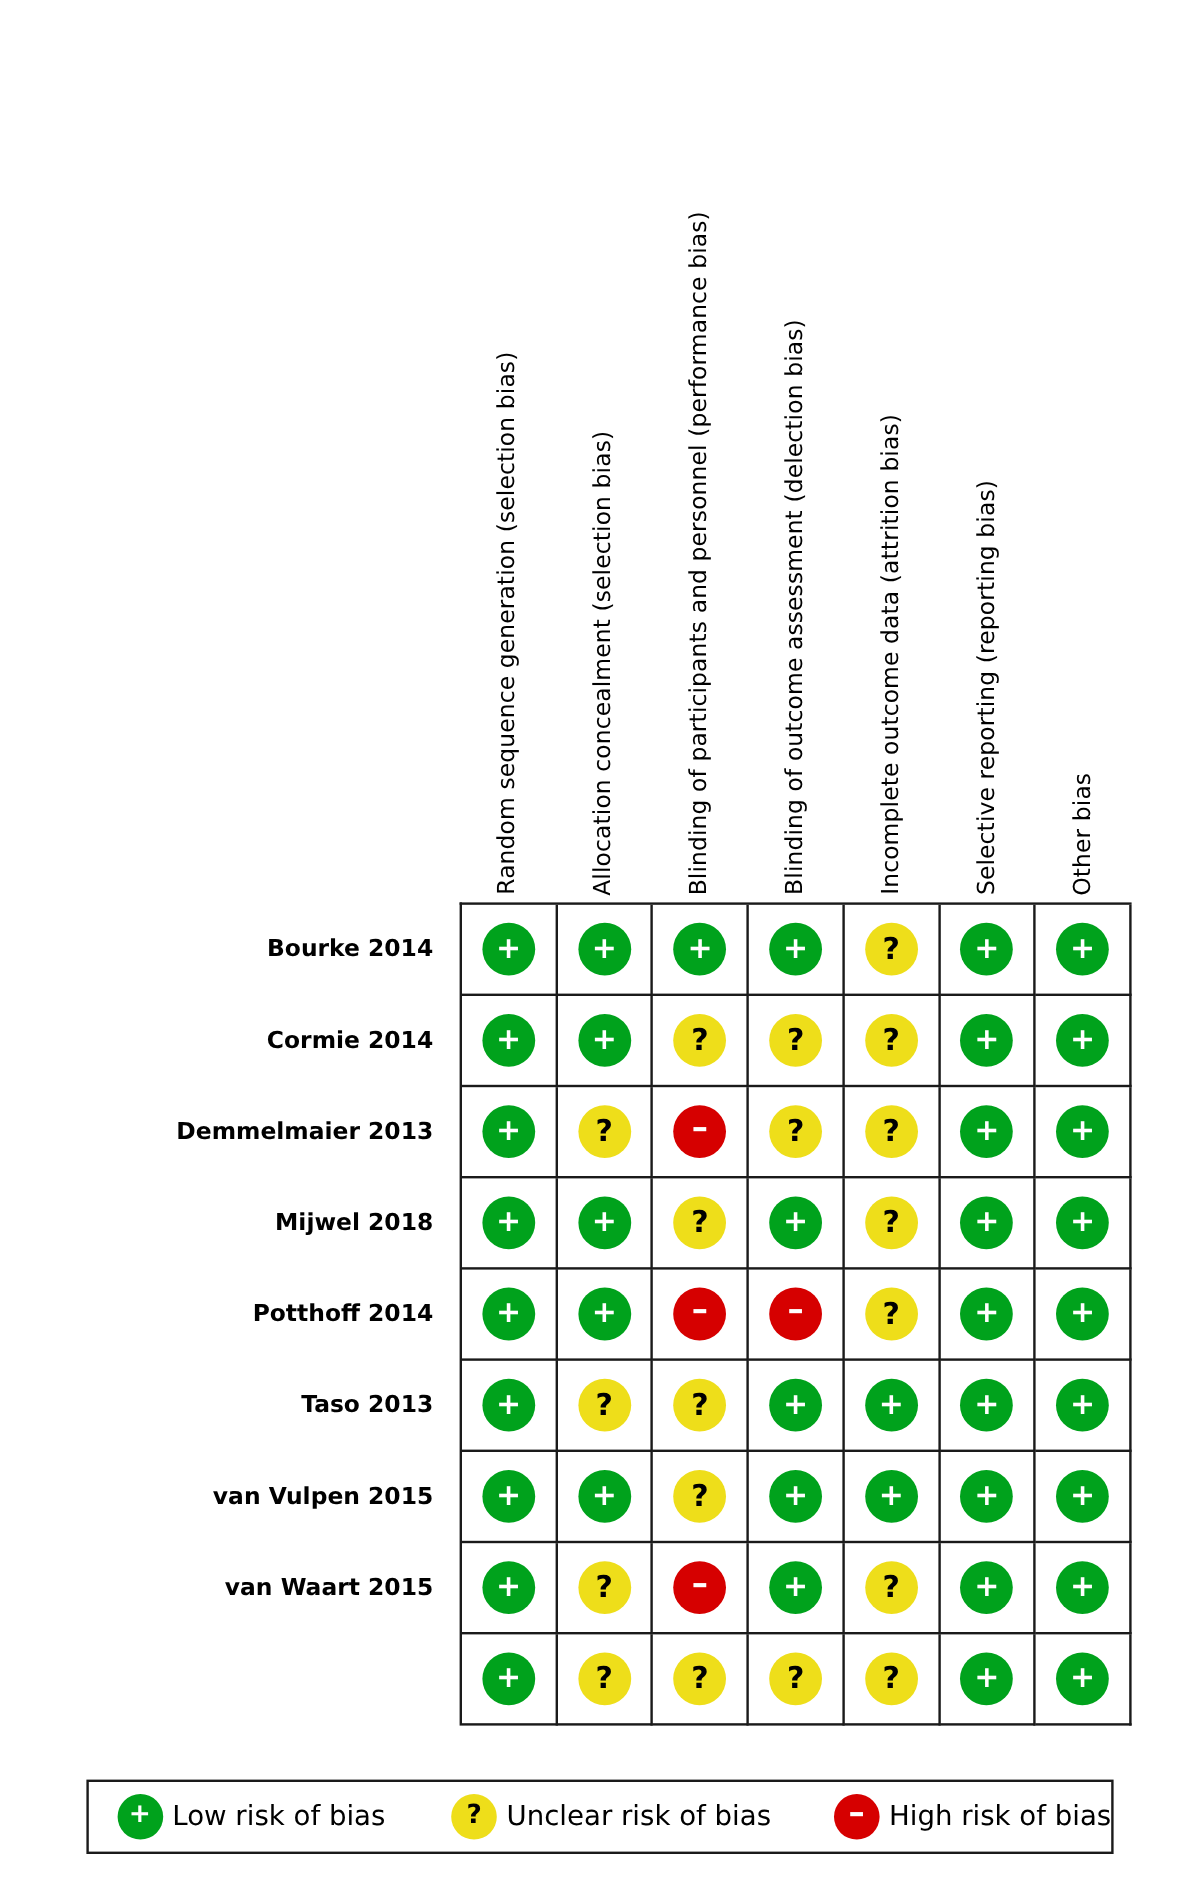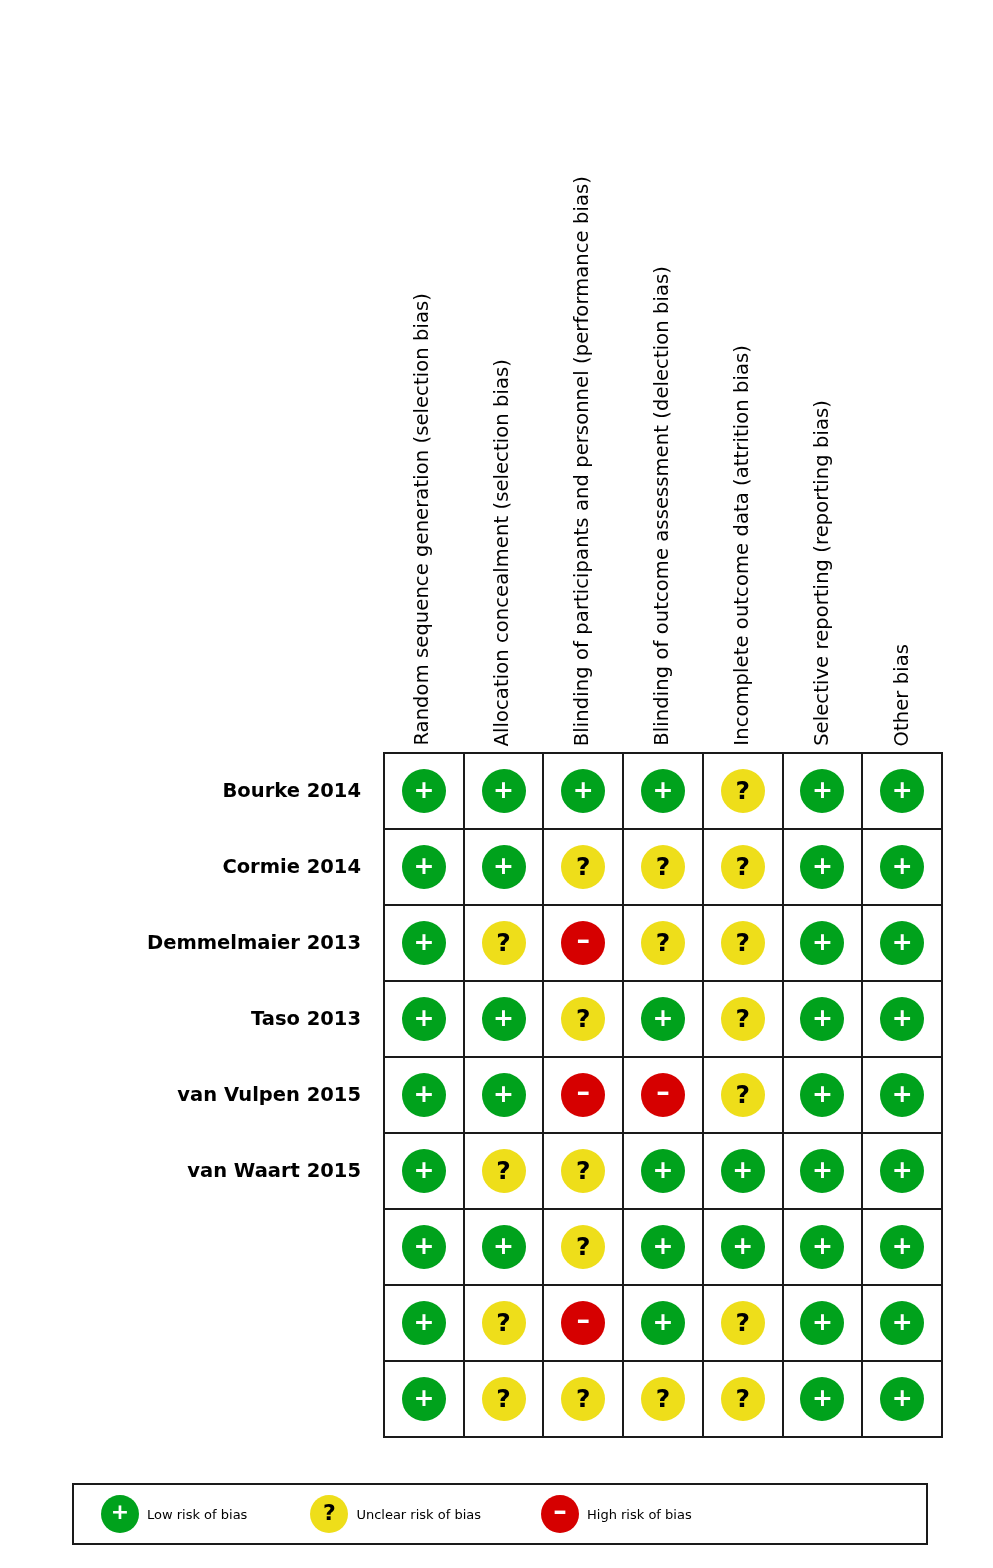--- a/index.html
+++ b/index.html
@@ -145,21 +145,21 @@
     align-items: center;
     height: 100%;
   }
   .legend-item .sym {
     width: 38px;
     height: 38px;
     font-size: 22px;
     margin-right: 8px;
   }
   .legend-item .legend-text {
-    font-size: 13px;
+    font-size: 23px;
     white-space: nowrap;
   }
   .legend-spacer-a { width: 27px; }
   .legend-spacer-b { width: 63px; }
   .legend-spacer-c { width: 60px; }
 </style>
 </head>
 <body>
 
 <div id="rob-figure">
@@ -185,20 +185,22 @@
       </div>
       <div class="col-header" style="left: 480px;">
         <span>Other bias</span>
       </div>
     </div>
 
   <div class="row-labels">
       <div class="row-label">Bourke 2014</div>
       <div class="row-label">Cormie 2014</div>
       <div class="row-label">Demmelmaier 2013</div>
+      <div class="row-label">Mijwel 2018</div>
+      <div class="row-label">Potthoff 2014</div>
       <div class="row-label">Taso 2013</div>
       <div class="row-label">van Vulpen 2015</div>
       <div class="row-label">van Waart 2015</div>
     </div>
 
   <div class="grid">
       <div class="grid-row">
         <div class="cell">
           <div class="sym low">
             <span class="glyph">+</span>

